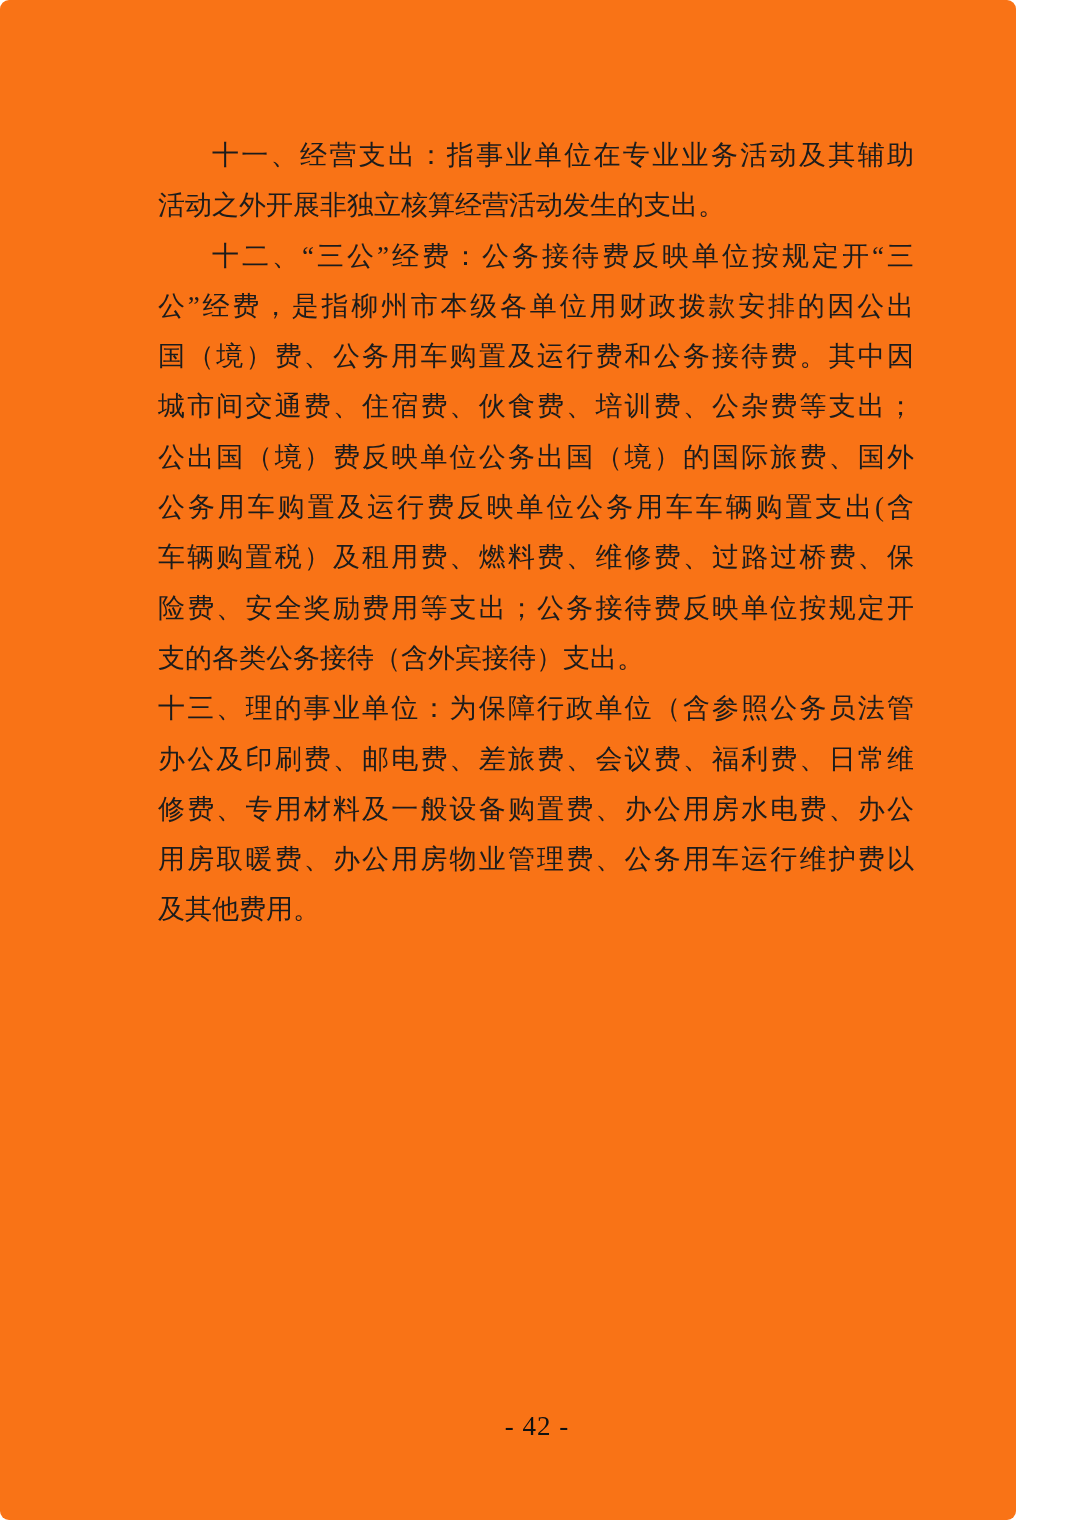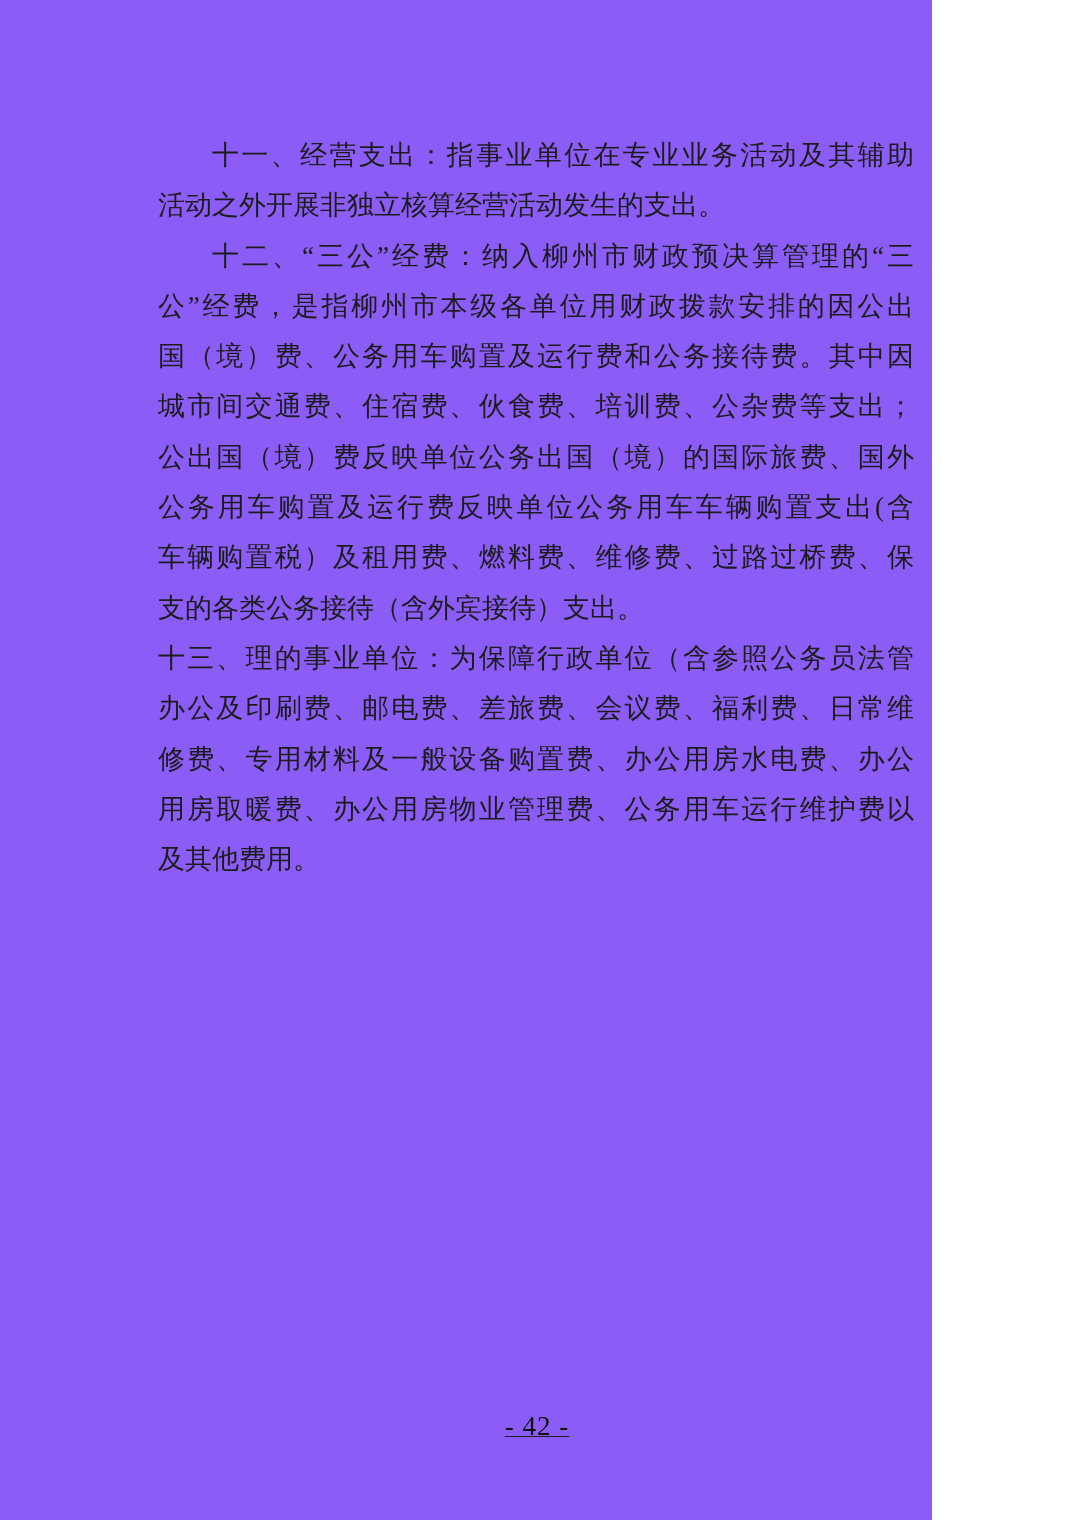--- a/index.html
+++ b/index.html
@@ -8,23 +8,24 @@
     height: 1520px;
     background: #ffffff;
     position: relative;
     font-family: "Liberation Serif", "DejaVu Serif", serif;
     color: #1c1c1c;
     overflow: hidden;
   }
   .page {
     position: absolute;
     left: 0; top: 0;
-    width: 932px;
+    width: 1016px;
     height: 1520px;
-    background: #8b5cf6;
+    background: #f97316;
+    border-radius: 9px;
   }
   .content {
     position: absolute;
     left: 158px;
     top: 130px;
     width: 756px;
   }
   .paragraph { margin: 0; padding: 0; }
   .line {
     font-size: 27px;
@@ -38,46 +39,46 @@
   .line.last {
     text-align: center;
     text-align-last: left;
   }
   .footer {
     position: absolute;
     top: 1406px;
     left: 0;
     width: 1074px;
     text-align: center;
-    text-decoration: underline;
   }
   .page-number {
     font-size: 27px;
     line-height: 40px;
     color: #111111;
     letter-spacing: 1px;
   }
 </style>
 </head>
 <body>
 
 <div class="page">
   <div class="content" id="content">
       <div class="paragraph">
         <div class="line indent">十一、经营支出：指事业单位在专业业务活动及其辅助</div>
         <div class="line last">活动之外开展非独立核算经营活动发生的支出。</div>
       </div>
       <div class="paragraph">
-        <div class="line indent">十二、“三公”经费：纳入柳州市财政预决算管理的“三</div>
+        <div class="line indent">十二、“三公”经费：公务接待费反映单位按规定开“三</div>
         <div class="line">公”经费，是指柳州市本级各单位用财政拨款安排的因公出</div>
         <div class="line">国（境）费、公务用车购置及运行费和公务接待费。其中因</div>
         <div class="line">城市间交通费、住宿费、伙食费、培训费、公杂费等支出；</div>
         <div class="line">公出国（境）费反映单位公务出国（境）的国际旅费、国外</div>
         <div class="line">公务用车购置及运行费反映单位公务用车车辆购置支出(含</div>
         <div class="line">车辆购置税）及租用费、燃料费、维修费、过路过桥费、保</div>
+        <div class="line">险费、安全奖励费用等支出；公务接待费反映单位按规定开</div>
         <div class="line last">支的各类公务接待（含外宾接待）支出。</div>
       </div>
       <div class="paragraph">
         <div class="line">十三、理的事业单位：为保障行政单位（含参照公务员法管</div>
         <div class="line">办公及印刷费、邮电费、差旅费、会议费、福利费、日常维</div>
         <div class="line">修费、专用材料及一般设备购置费、办公用房水电费、办公</div>
         <div class="line">用房取暖费、办公用房物业管理费、公务用车运行维护费以</div>
         <div class="line last">及其他费用。</div>
       </div>
     </div>

